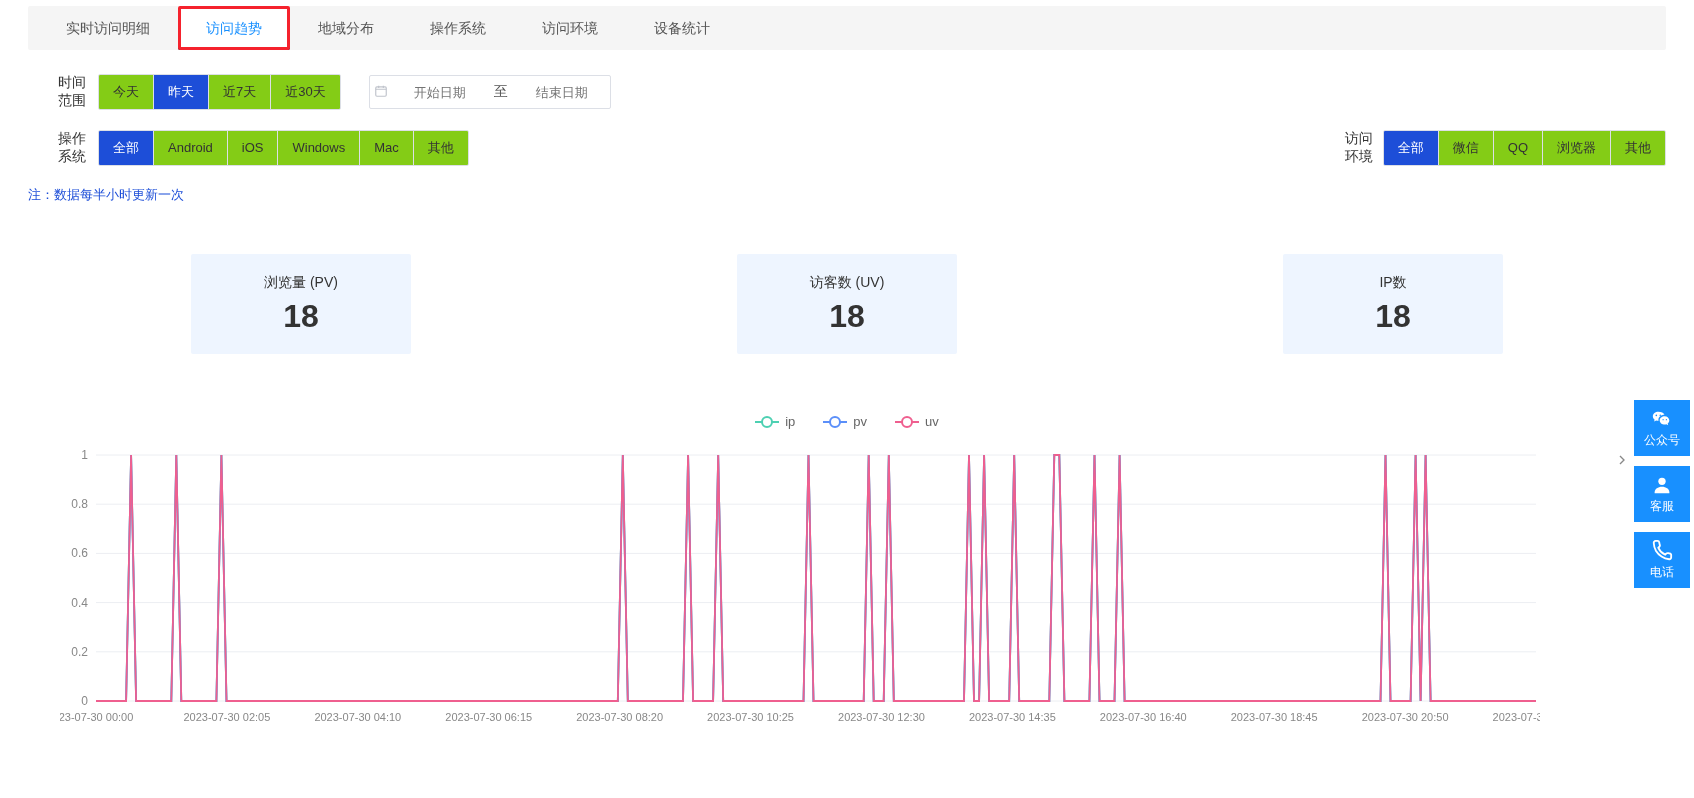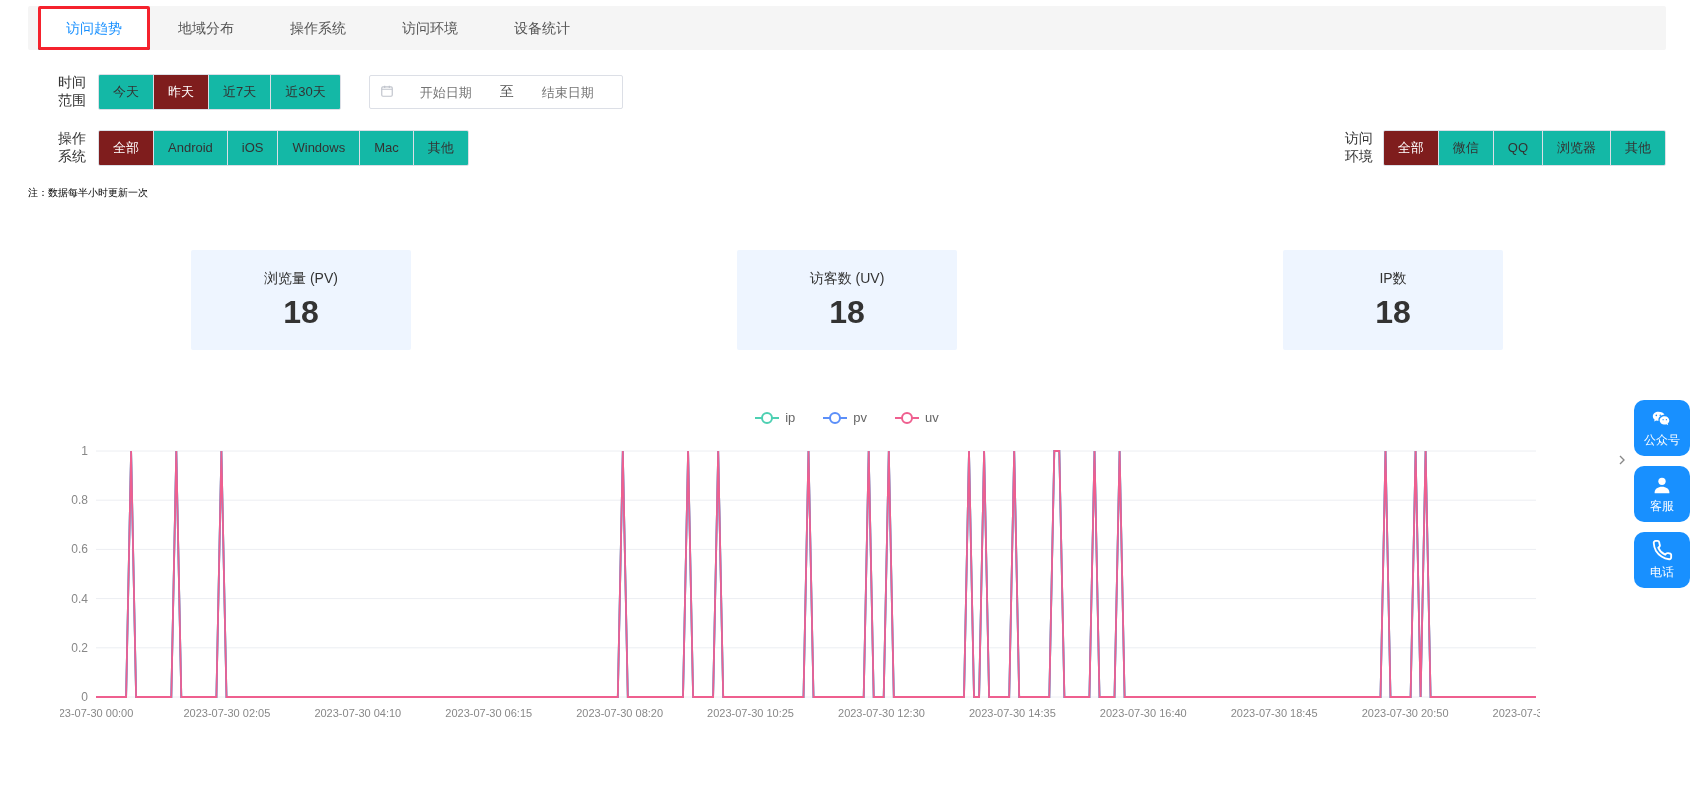--- a/index.html
+++ b/index.html
@@ -6,52 +6,53 @@
   html,body { font-family: "Helvetica Neue", Arial, "PingFang SC", "Microsoft YaHei", sans-serif; font-size:14px; color:#333; background:#fff; }
   .page { width:1694px; height:798px; position:relative; overflow:hidden; padding:6px 28px 0 28px; }
   .tabs-bar { display:flex; align-items:flex-end; height:44px; background:#f5f5f5; border-radius:2px; padding-left:10px; }
   .tab { padding:0 28px; height:44px; line-height:44px; color:#555; cursor:pointer; font-size:14px; }
   .tab.active { color:#1890ff; border-bottom:3px solid #0f172a; background:#fff; }
   .tab.highlight { outline:3px solid #f5222d; outline-offset:-3px; border-radius:2px; }
   .filters { margin-top:24px; }
   .filter-row { display:flex; align-items:center; margin-bottom:20px; }
   .filter-label { width:70px; color:#333;padding-left:30px; }
   .btn-group { display:flex; border:1px solid #dcdfe6; border-radius:2px; overflow:hidden; }
-  .btn-group .btn { padding:0 14px; height:34px; line-height:34px; text-align:center; background:#14b8a6; border-right:1px solid #dcdfe6; cursor:pointer; font-size:13px; }
+  .btn-group .btn { padding:0 14px; height:34px; line-height:34px; text-align:center; background:#84cc16; border-right:1px solid #dcdfe6; cursor:pointer; font-size:13px; }
   .btn-group .btn:last-child { border-right:none; }
-  .btn-group .btn.active { background:#7f1d1d; color:#fff; }
-  .date-range { display:flex; align-items:center; border:1px solid #dcdfe6; border-radius:2px; height:34px; margin-left:28px; padding:0 10px; color:#c0c4cc; }
+  .btn-group .btn.active { background:#1d4ed8; color:#fff; }
+  .date-range { display:flex; align-items:center; border:1px solid #dcdfe6; border-radius:2px; height:34px; margin-left:28px; padding:0 4px; color:#c0c4cc; }
   .date-range .cal-icon { margin-right:8px; color:#c0c4cc; }
   .date-range input { border:none; outline:none; width:88px; text-align:center; font-size:13px; color:#555; background:transparent; }
   .date-range .sep { margin:0 10px; color:#555; }
   .right-group { margin-left:auto; display:flex; align-items:center; }
   .right-group .filter-label { width:70px; text-align:right; margin-right:10px; }
-  .note { margin-top:6px; color:#000000; font-size:10px; }
+  .note { margin-top:6px; color:#1d4ed8; font-size:13px; }
   .stat-cards { display:flex; justify-content:space-around; margin-top:50px; }
   .stat-card { background:#eef5ff; width:220px; height:100px; text-align:center; display:flex; flex-direction:column; justify-content:center; border-radius:2px; }
   .stat-card .lbl { font-size:14px; color:#333; margin-bottom:6px; }
   .stat-card .val { font-size:32px; font-weight:700; }
   .legend { display:flex; justify-content:center; margin-top:60px; color:#666; font-size:13px; }
   .legend .item { display:flex; align-items:center; margin:0 14px; }
   .legend .swatch { width:24px; height:12px; display:flex; align-items:center; justify-content:center; margin-right:6px; position:relative;}
   .legend .swatch::before { content:""; position:absolute; left:0; right:0; top:5px; height:2px; background:var(--c);}
   .legend .swatch::after { content:""; width:8px; height:8px; border:2px solid var(--c); border-radius:50%; background:#fff; position:relative;}
   .chart-wrap { position:relative; margin-top:18px;}
   .chart-svg { width:1480px; height:280px; margin-left:32px;}
   .side-float { position:absolute; right:4px; top:400px; display:flex; flex-direction:column;}
-  .float-btn { width:56px; height:56px; background:#1890ff; border-radius:10px; margin-bottom:10px; display:flex; flex-direction:column; align-items:center; justify-content:center; color:#fff; font-size:12px; cursor:pointer;}
+  .float-btn { width:56px; height:56px; background:#1890ff; border-radius:0; margin-bottom:10px; display:flex; flex-direction:column; align-items:center; justify-content:center; color:#fff; font-size:12px; cursor:pointer;}
   .float-btn svg { color:#fff; margin-bottom:2px; }
   .expand-chevron { position:absolute; right:64px; top:452px; color:#888;}
 </style>
 </head>
 <body>
 
 <div class="page">
 
   <div class="tabs-bar" id="tabsBar">
+      <div class="tab">实时访问明细</div>
       <div class="tab active highlight">访问趋势</div>
       <div class="tab">地域分布</div>
       <div class="tab">操作系统</div>
       <div class="tab">访问环境</div>
       <div class="tab">设备统计</div>
     </div>
 
   <div class="filters">
     <div class="filter-row">
       <div class="filter-label">时间范围</div>

